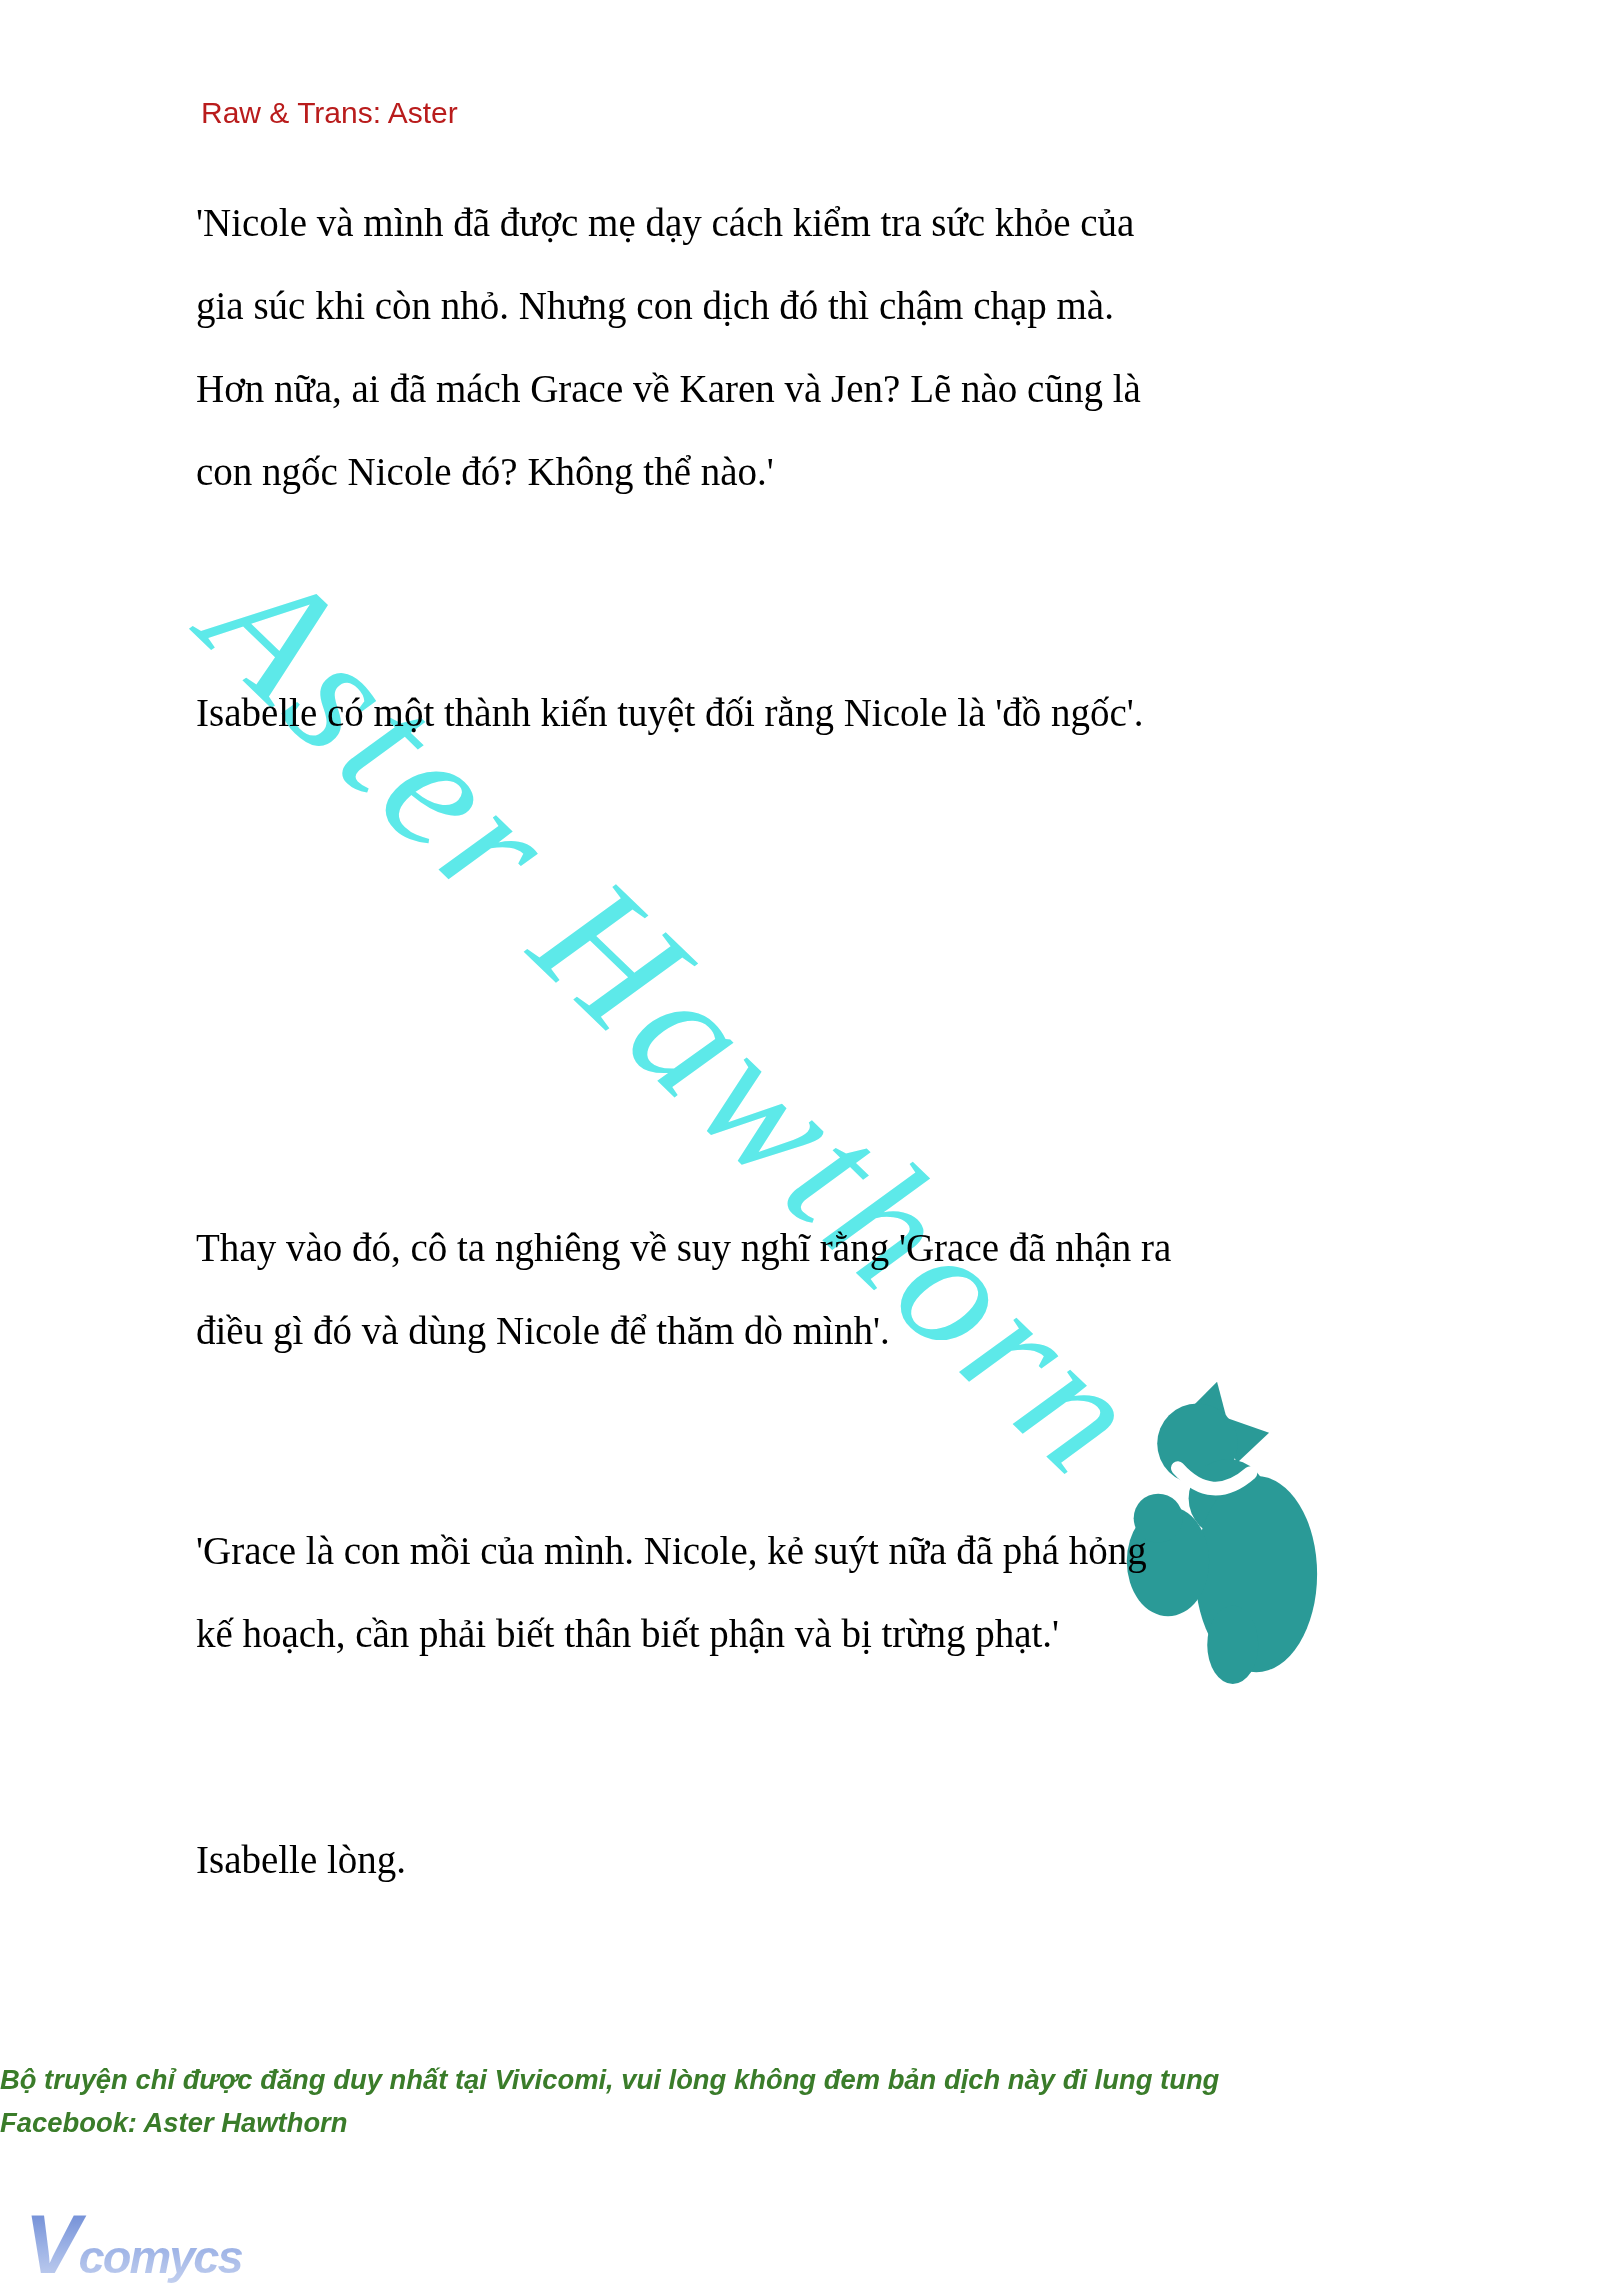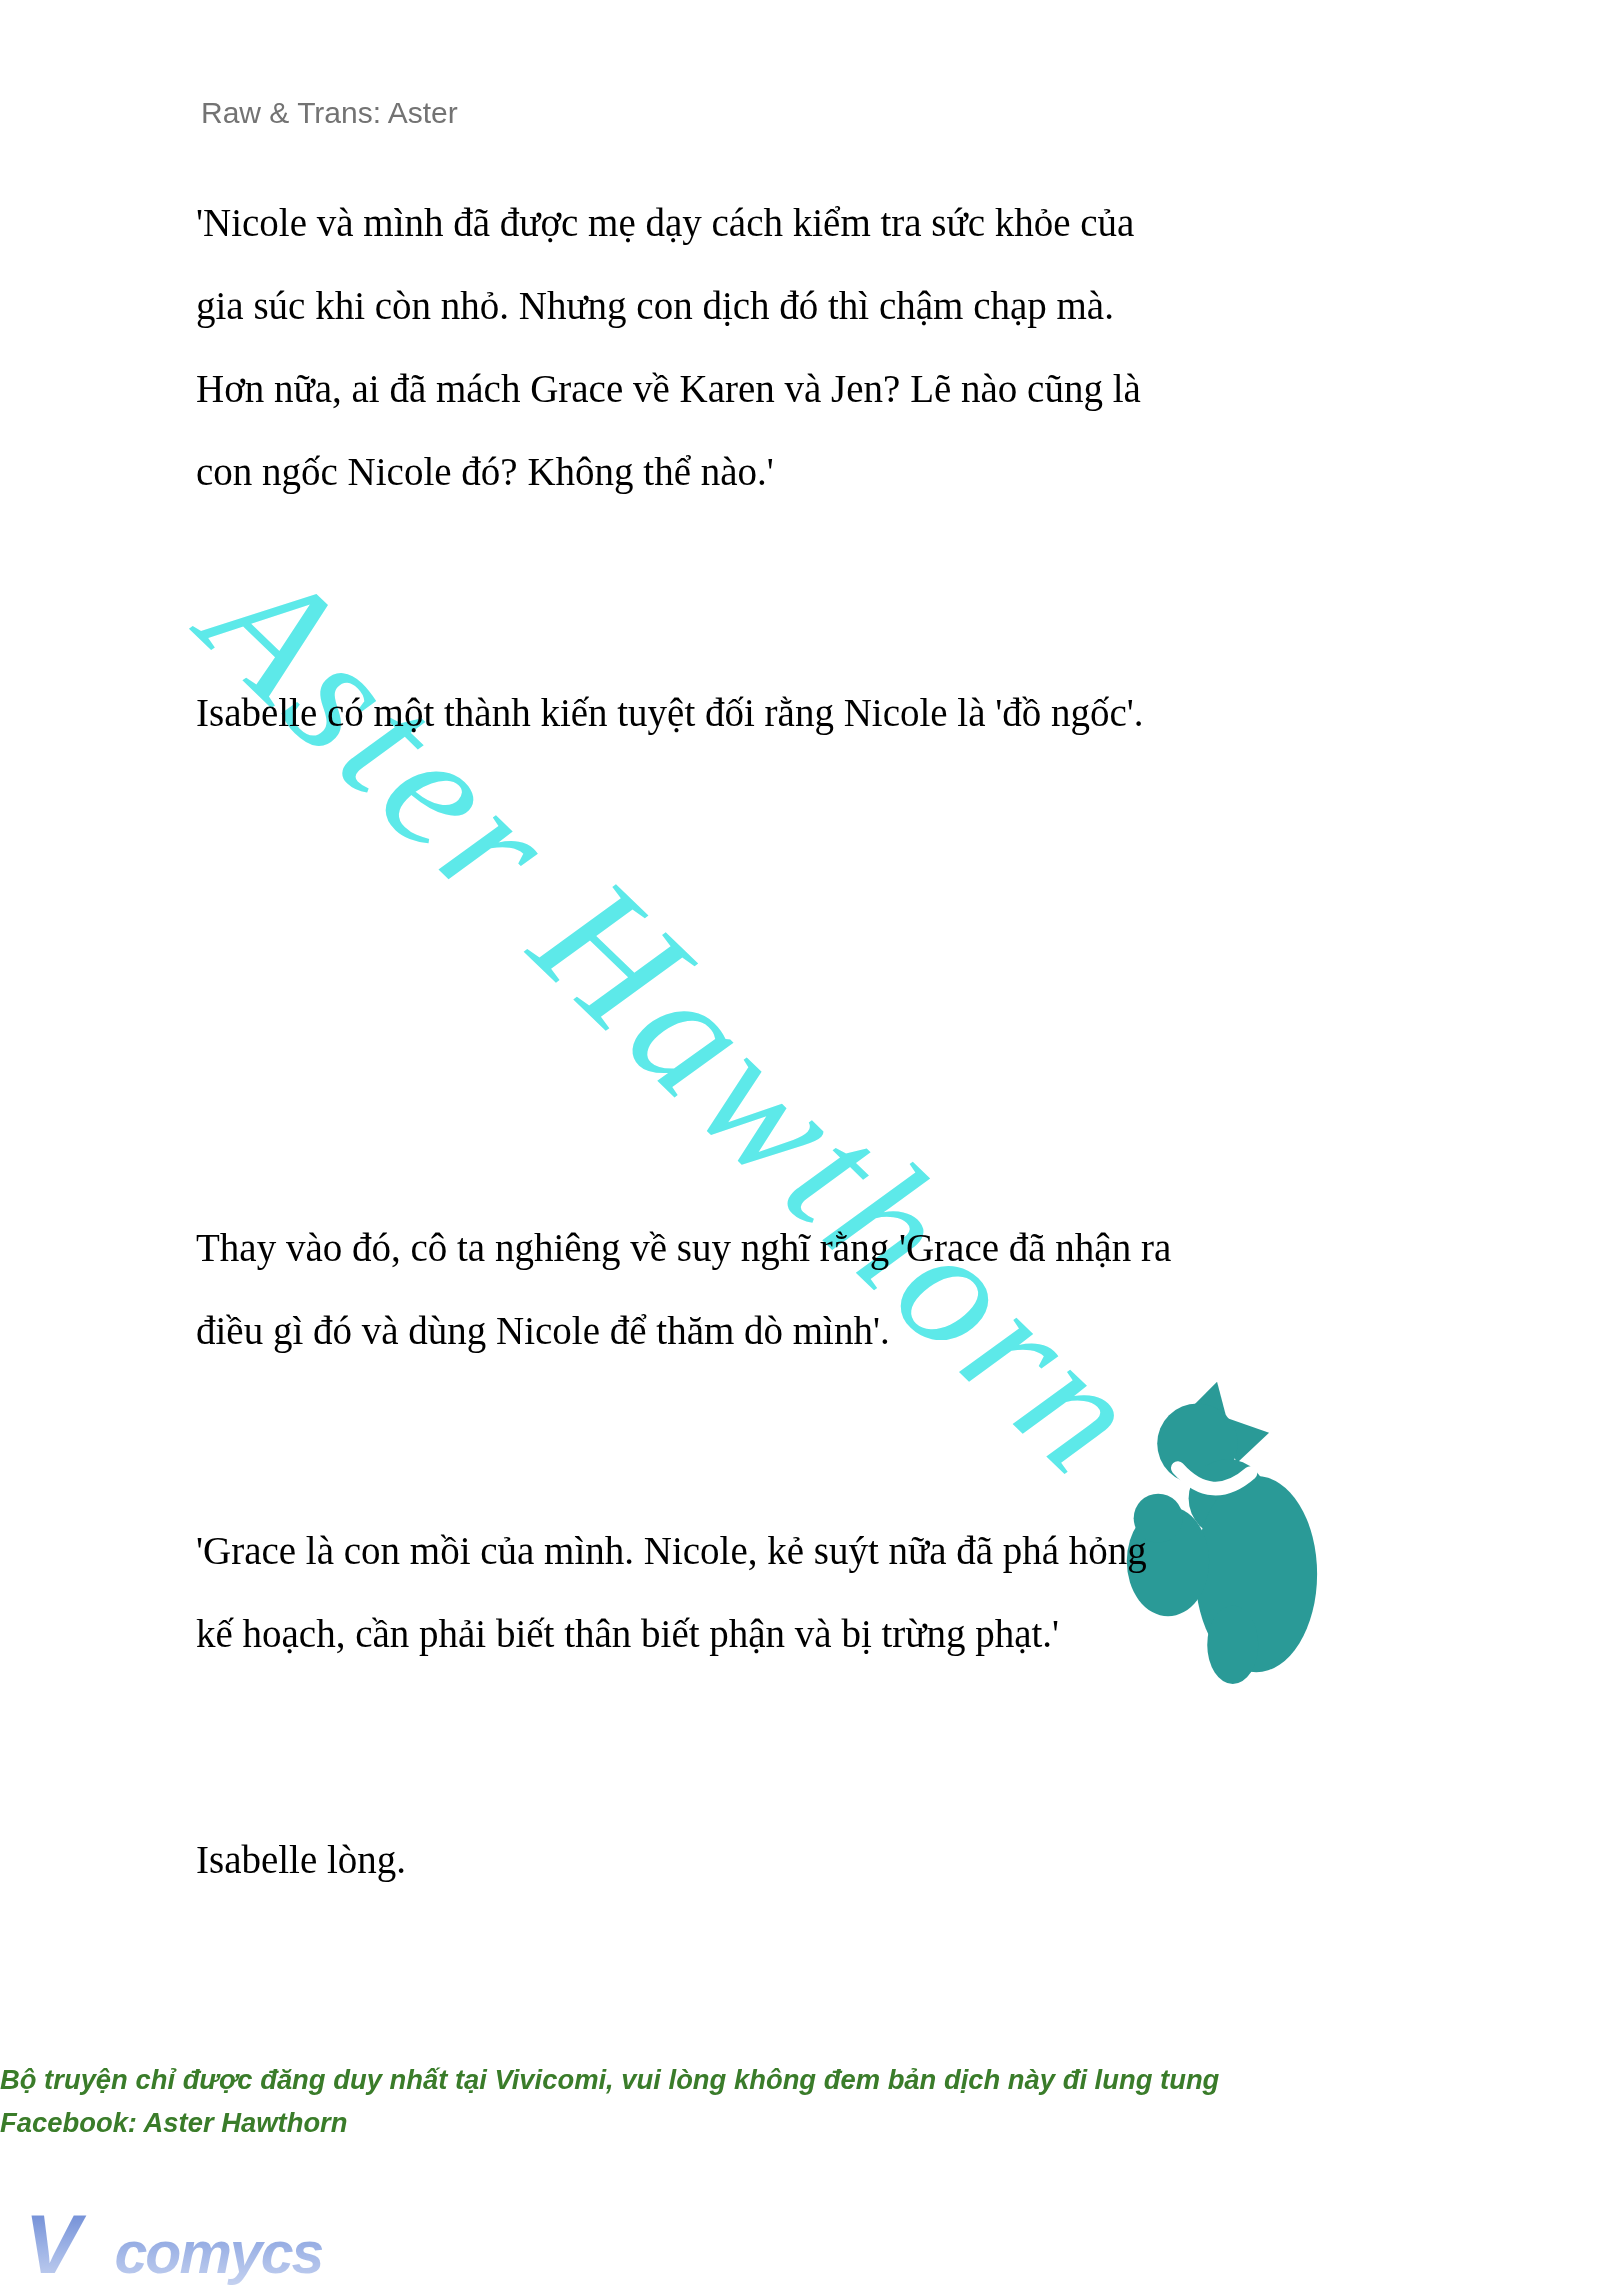--- a/index.html
+++ b/index.html
@@ -13,21 +13,21 @@
   }
 
   
   .credit {
     position: absolute;
     left: 201px;
     top: 94px;
     font-family: "Liberation Sans", sans-serif;
     font-size: 30px;
     line-height: 37px;
-    color: #737373;
+    color: #b91c1c;
     z-index: 3;
   }
 
   
   .watermark {
     position: absolute;
     left: 676px;
     top: 1019px;
     transform: translate(-50%, -50%) rotate(44deg);
     font-family: "Liberation Serif", serif;
@@ -92,21 +92,21 @@
     letter-spacing: -2px;
     white-space: nowrap;
     z-index: 2;
     background: linear-gradient(180deg, #5f7fd0 0%, #9fb4e6 55%, #cdd8f2 100%);
     -webkit-background-clip: text;
     background-clip: text;
     -webkit-text-fill-color: transparent;
     color: #7f9bdc;
   }
   .logo-v { font-size: 84px; }
-  .logo-rest { font-size: 59px; margin-left: 36px; }
+  .logo-rest { font-size: 47px; }
 </style>
 </head>
 <body>
 
 <div class="page">
 
   <div class="watermark">Aster Hawthorn</div>
 
   <svg class="cat" width="206" height="316" viewBox="0 0 210 322" xmlns="http://www.w3.org/2000/svg">
     <g fill="#2a9a97">

